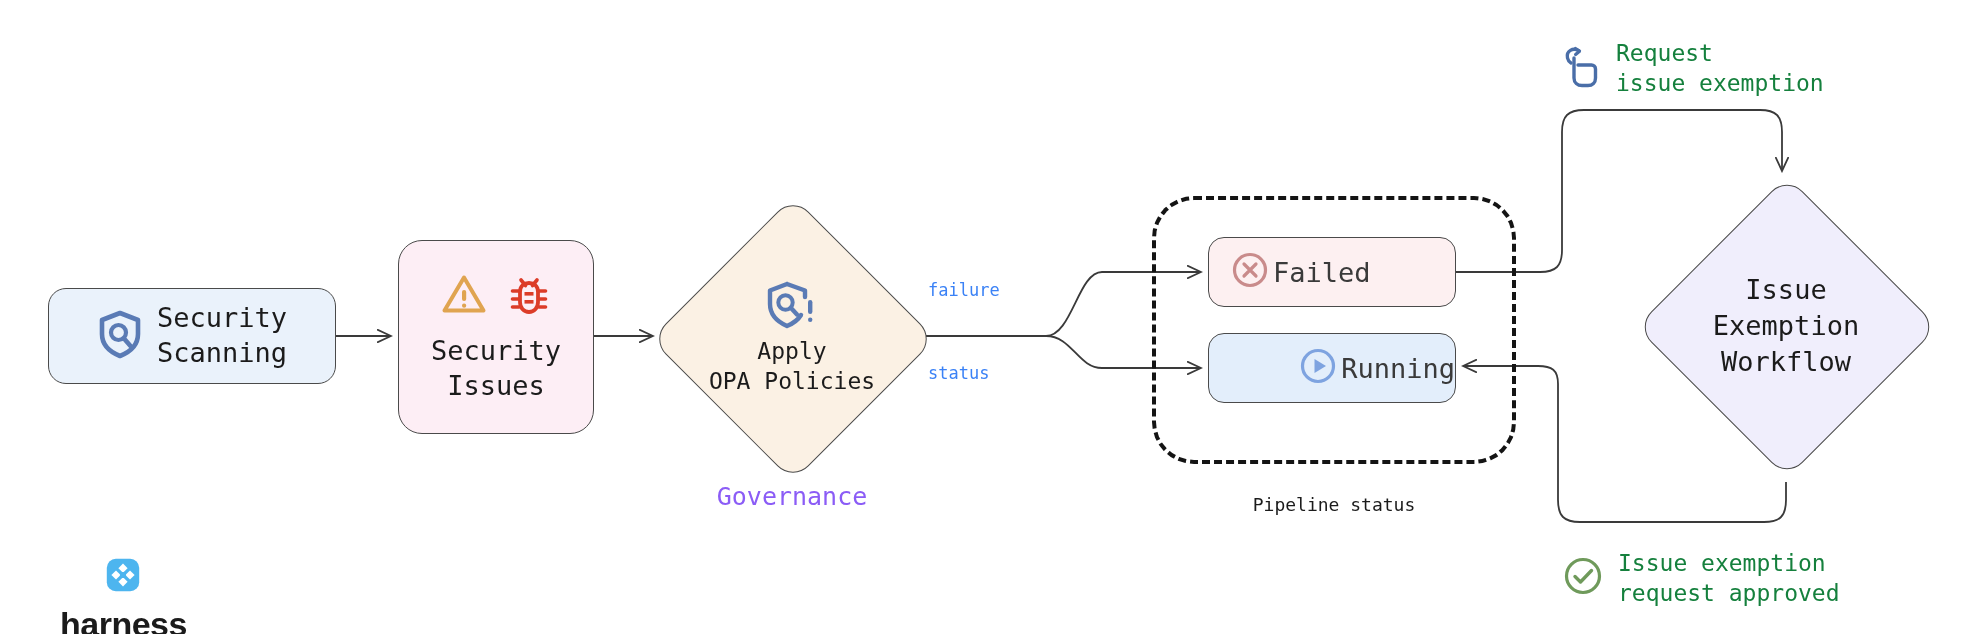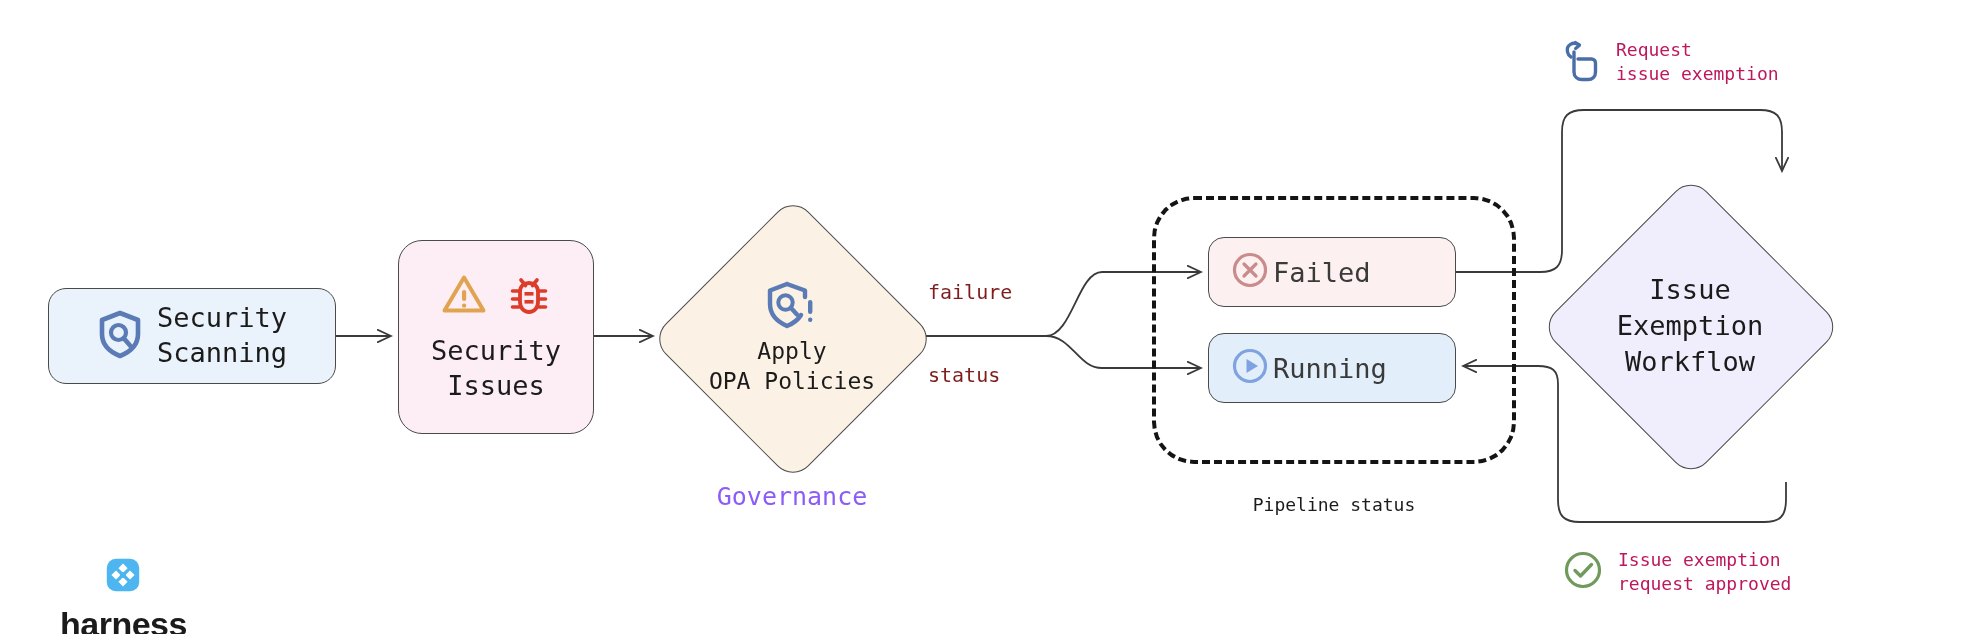--- a/index.html
+++ b/index.html
@@ -166,29 +166,30 @@
     width: 248px;
     height: 70px;
     background: #fdf0f1;
   }
   #status-running {
     left: 1208px;
     top: 333px;
     width: 248px;
     height: 70px;
     background: #e3eefb;
+    justify-content: flex-end;
   }
   .status-box .label {
     font-size: 27px;
     color: #3a3a3a;
   }
 
   
   #exemption-diamond-wrap {
-    left: 1540px;
+    left: 1636px;
     top: 176px;
     width: 300px;
     height: 300px;
   }
   #exemption-diamond-wrap .dia-shape {
     position: absolute;
     left: 44px;
     top: 44px;
     width: 212px;
     height: 212px;
@@ -210,39 +211,39 @@
     font-size: 27px;
     line-height: 1.34;
     color: #1b1b1b;
     text-align: center;
     white-space: pre;
   }
 
   
   .edge-label {
     position: absolute;
-    font-size: 20px;
-    color: #7f1d1d;
+    font-size: 17px;
+    color: #3b82f6;
     white-space: nowrap;
   }
   #label-failure { left: 928px; top: 280px; }
   #label-success { left: 928px; top: 363px; }
 
   
   .annotation {
     position: absolute;
     display: flex;
     flex-direction: row;
     align-items: center;
     gap: 14px;
   }
   .annotation .ann-text {
-    font-size: 18px;
+    font-size: 23px;
     line-height: 1.32;
-    color: #be185d;
+    color: #15803d;
     white-space: pre;
   }
   #annotation-request { left: 1562px; top: 38px; }
   #annotation-approved { left: 1562px; top: 548px; }
 
   
   #harness-logo {
     position: absolute;
     left: 60px;
     top: 558px;

